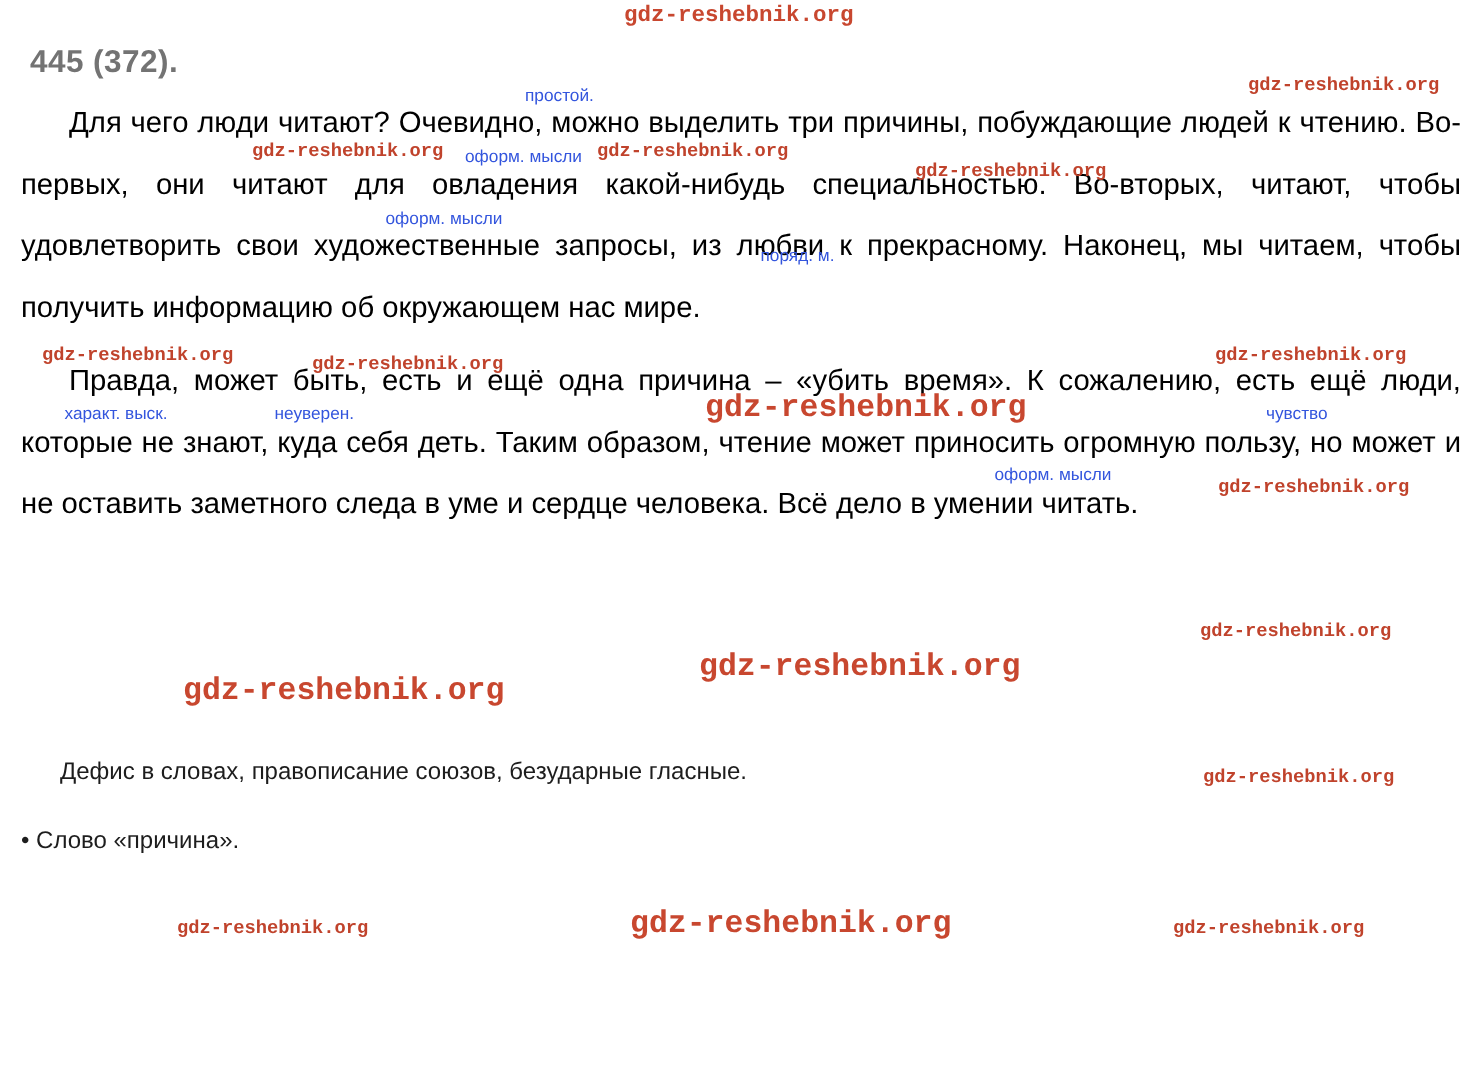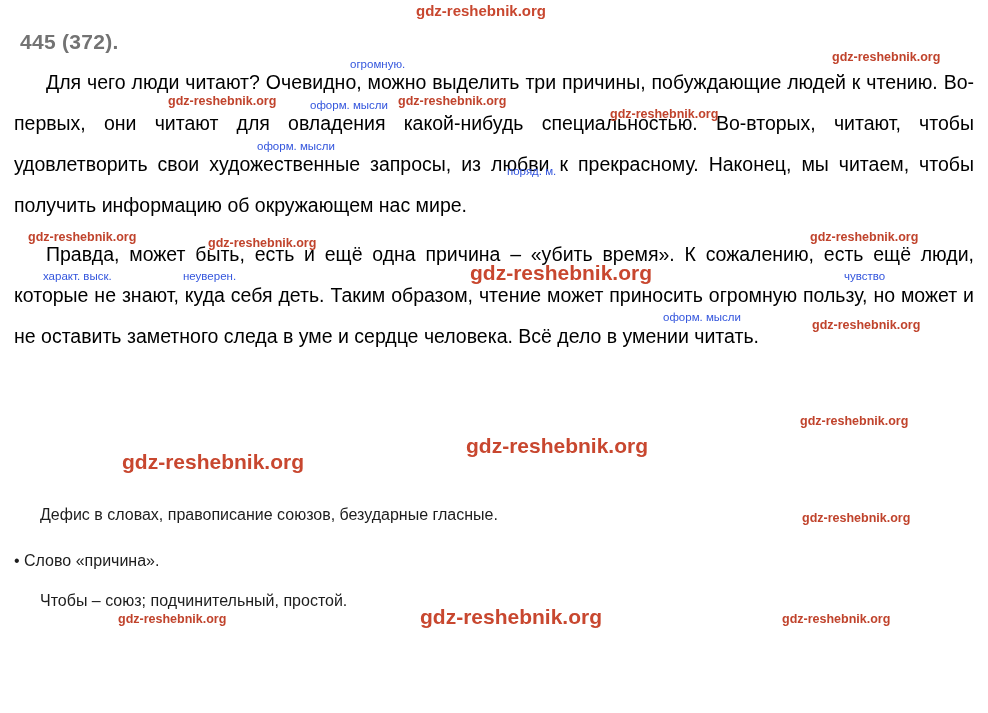--- a/index.html
+++ b/index.html
@@ -56,21 +56,21 @@
     font-family: "Liberation Sans", sans-serif;
     white-space: nowrap;
   }
 
   
   .wm {
     position: absolute;
     color: #c8472f;
     font-weight: bold;
     white-space: nowrap;
-    font-family: Liberation Sans, sans-serif;
+    font-family: Liberation Mono, monospace;
   }
   .wm.sm { font-size: 12.5px; color: #c0432c; }
   .wm.md { font-size: 15px; }
   .wm.lg { font-size: 21px; }
 
   .lower-block {
     position: absolute;
     left: 14px;
     right: 14px;
     top: 495px;
@@ -94,24 +94,23 @@
 
   <div class="body-text">
     <p class="para indent">Для чего люди читают? Очевидно, можно выделить три причины, побуждающие людей к чтению. Во-первых, они читают для овладения какой-нибудь специальностью. Во-вторых, читают, чтобы удовлетворить свои художественные запросы, из любви к прекрасному. Наконец, мы читаем, чтобы получить информацию об окружающем нас мире.</p>
     <div class="gap-small"></div>
     <p class="para indent">Правда, может быть, есть и ещё одна причина – «убить время». К сожалению, есть ещё люди, которые не знают, куда себя деть. Таким образом, чтение может приносить огромную пользу, но может и не оставить заметного следа в уме и сердце человека. Всё дело в умении читать.</p>
   </div>
 
   <div class="lower-block">
     <p class="indent">Дефис в словах, правописание союзов, безударные гласные.</p>
     <p class="bullet-line">• Слово «причина».</p>
-    <p class="indent">Чтобы – союз; подчинительный, простой.</p>
   </div>
 
-  <span class="annot" style="left:350px; top:58px;">огромную.</span>
+  <span class="annot" style="left:350px; top:58px;">простой.</span>
   <span class="annot" style="left:310px; top:99px;">оформ. мысли</span>
   <span class="annot" style="left:257px; top:140px;">оформ. мысли</span>
   <span class="annot" style="left:507px; top:165px;">поряд. м.</span>
   <span class="annot" style="left:43px;  top:270px;">характ. выск.</span>
   <span class="annot" style="left:183px; top:270px;">неуверен.</span>
   <span class="annot" style="left:844px; top:270px;">чувство</span>
   <span class="annot" style="left:663px; top:311px;">оформ. мысли</span>
 
   <span class="wm md" style="left:416px; top:2px;">gdz-reshebnik.org</span>
   <span class="wm sm" style="left:832px; top:50px;">gdz-reshebnik.org</span>

